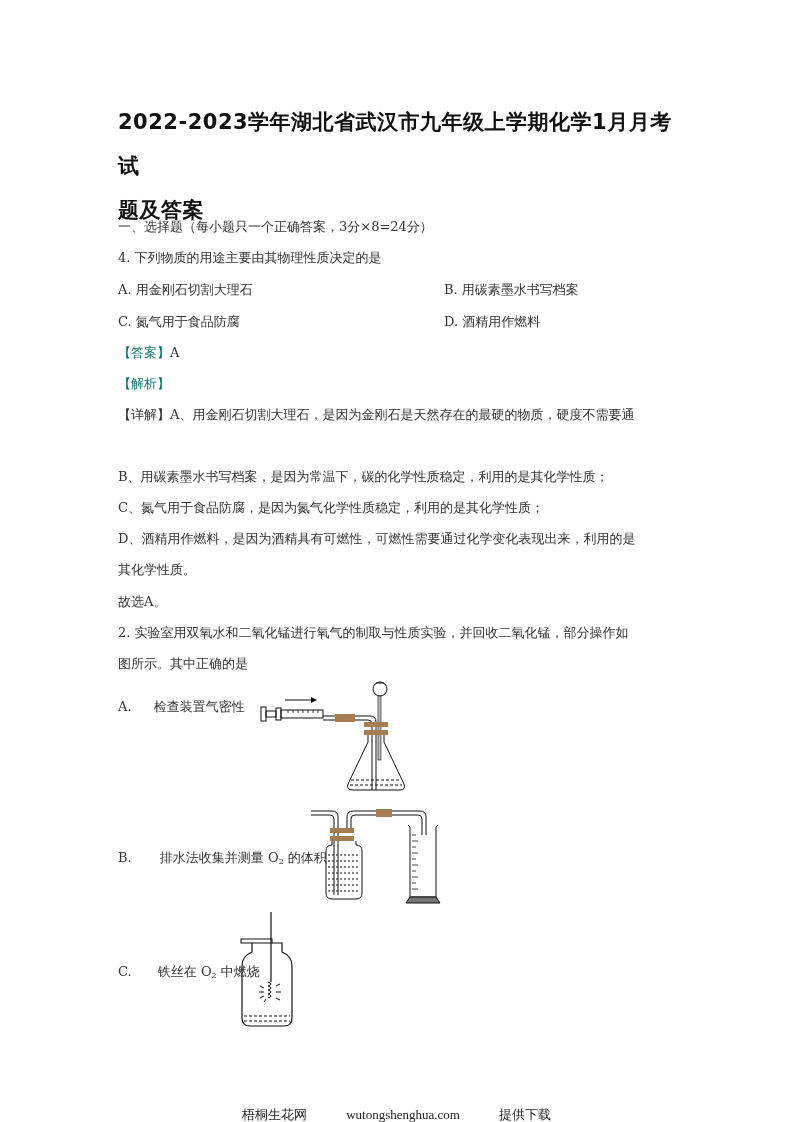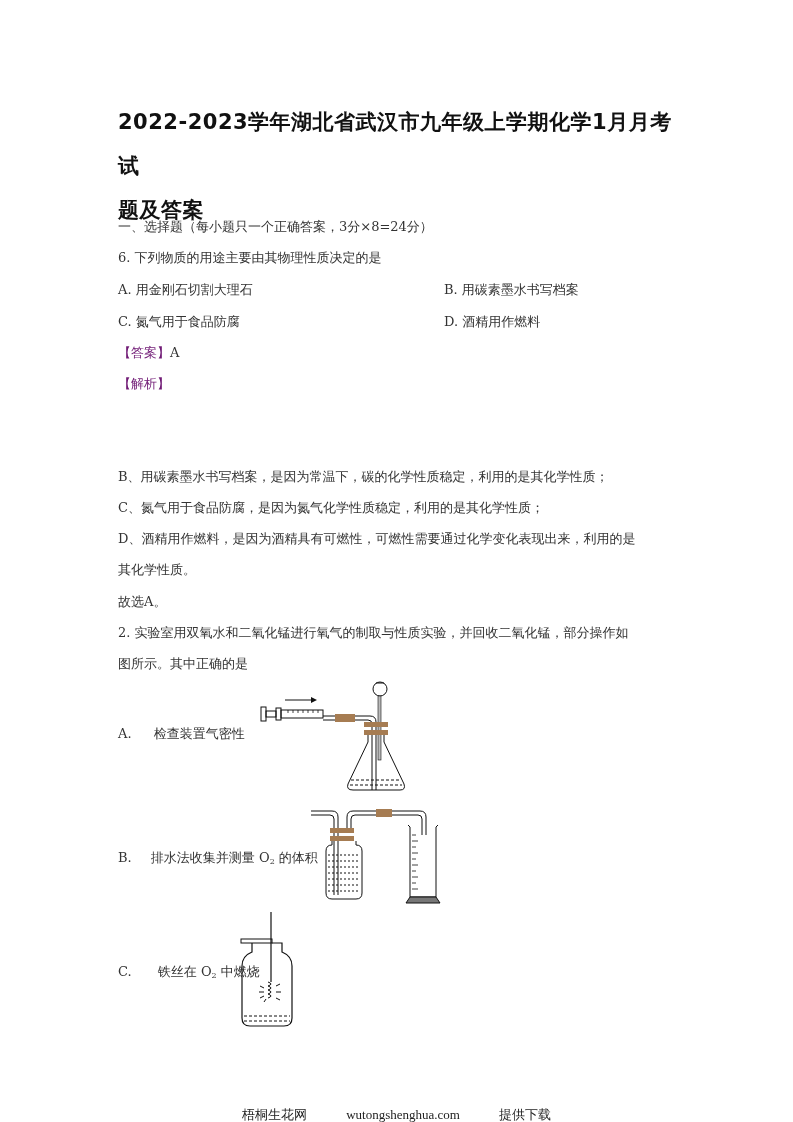--- a/index.html
+++ b/index.html
@@ -4,61 +4,64 @@
 <style>
   html, body { margin: 0; padding: 0; background: #ffffff; }
   body { width: 793px; height: 1122px; position: relative; overflow: hidden;
          font-family: "DejaVu Serif", "Liberation Serif", serif; color: #222; }
   .page { position: absolute; left: 0; top: 0; width: 650px; height: 1122px; }
   .title { position: absolute; left: 118px; top: 100px; width: 570px;
            font-size: 21px; font-weight: bold; line-height: 44px; color: #111;
            font-family: "DejaVu Sans", "Liberation Sans", sans-serif; letter-spacing: 0.5px; }
   .line { position: absolute; left: 118px; font-size: 13px; white-space: nowrap; color: #333; }
   .opt-right { left: 444px; }
-  .blue { color: #701a75; }
+  .blue { color: #0f766e; }
   .fig { position: absolute; }
   .fig svg { display: block; }
   .footer { position: absolute; top: 1106px; left: 0; width: 793px; text-align: center;
             font-size: 13px; color: #222; font-family: "Liberation Serif", serif; }
   .footer span { margin: 0 18px; }
   sub { font-size: 8px; vertical-align: -2px; }
 </style>
 </head>
 <body>
 
 <div class="page">
 
   <div class="title">
     <div>2022-2023学年湖北省武汉市九年级上学期化学1月月考试</div>
     <div>题及答案</div>
   </div>
 
   <div class="line" style="top:218px">一、选择题（每小题只一个正确答案，3分×8=24分）</div>
-  <div class="line" style="top:249px">6. 下列物质的用途主要由其物理性质决定的是</div>
+  <div class="line" style="top:249px">4. 下列物质的用途主要由其物理性质决定的是</div>
 
   <div class="line" style="top:281px">A. 用金刚石切割大理石</div>
   <div class="line opt-right" style="top:281px">B. 用碳素墨水书写档案</div>
   <div class="line" style="top:313px">C. 氮气用于食品防腐</div>
   <div class="line opt-right" style="top:313px">D. 酒精用作燃料</div>
 
   <div class="line" style="top:344px">
     <span class="blue">【答案】</span><span>A</span>
   </div>
   <div class="line blue" style="top:375px">【解析】</div>
 
+  <div class="line" style="top:406px">
+    <span>【详解】</span><span>A、用金刚石切割大理石，是因为金刚石是天然存在的最硬的物质，硬度不需要通</span>
+  </div>
   <div class="line" style="top:499px">C、氮气用于食品防腐，是因为氮气化学性质稳定，利用的是其化学性质；</div>
   <div class="line" style="top:468px">B、用碳素墨水书写档案，是因为常温下，碳的化学性质稳定，利用的是其化学性质；</div>
   <div class="line" style="top:530px">D、酒精用作燃料，是因为酒精具有可燃性，可燃性需要通过化学变化表现出来，利用的是</div>
   <div class="line" style="top:561px">其化学性质。</div>
   <div class="line" style="top:593px">故选A。</div>
 
   <div class="line" style="top:624px">2. 实验室用双氧水和二氧化锰进行氧气的制取与性质实验，并回收二氧化锰，部分操作如</div>
   <div class="line" style="top:655px">图所示。其中正确的是</div>
 
-  <div class="line" style="top:725px">
+  <div class="line" style="top:698px">
     <span>A.</span>
     <span style="margin-left:18px">检查装置气密性</span>
   </div>
   <div class="fig" style="left:258px; top:680px;">
     <svg width="160" height="120" viewBox="0 0 160 120">
 
       <line x1="27" y1="20" x2="53" y2="20" stroke="#111" stroke-width="1"></line>
       <polygon points="53,17 59,20 53,23" fill="#111"></polygon>
 
       <rect x="3" y="27" width="5" height="14" fill="none" stroke="#111"></rect>
@@ -87,21 +90,21 @@
       <rect x="106" y="50" width="24" height="5" fill="#a67c52"></rect>
 
       <path d="M110,55 L110,62 L90,104 Q88,110 95,110 L142,110 Q148,110 146,104 L126,62 L126,55" fill="none" stroke="#111"></path>
       <line x1="93" y1="100" x2="143" y2="100" stroke="#111" stroke-dasharray="3,2"></line>
       <line x1="92" y1="105" x2="144" y2="105" stroke="#111" stroke-dasharray="3,2"></line>
     </svg>
   </div>
 
   <div class="line" style="top:849px">
     <span>B.</span>
-    <span style="margin-left:15px">排水法收集并测量 O</span><sub>2</sub><span> 的体积</span>
+    <span style="margin-left:24px">排水法收集并测量 O</span><sub>2</sub><span> 的体积</span>
   </div>
   <div class="fig" style="left:310px; top:805px;">
     <svg width="140" height="100" viewBox="0 0 140 100">
 
       <path d="M1,6 L22,6 Q28,6 28,12 L28,90" fill="none" stroke="#111"></path>
       <path d="M1,10 L20,10 Q24,10 24,14 L24,90" fill="none" stroke="#111"></path>
 
       <path d="M37,25 L37,12 Q37,6 43,6 L110,6 Q116,6 116,12 L116,30" fill="none" stroke="#111"></path>
       <path d="M41,25 L41,14 Q41,10 45,10 L108,10 Q112,10 112,14 L112,30" fill="none" stroke="#111"></path>
       <rect x="66" y="4" width="16" height="8" fill="#a67c52"></rect>

